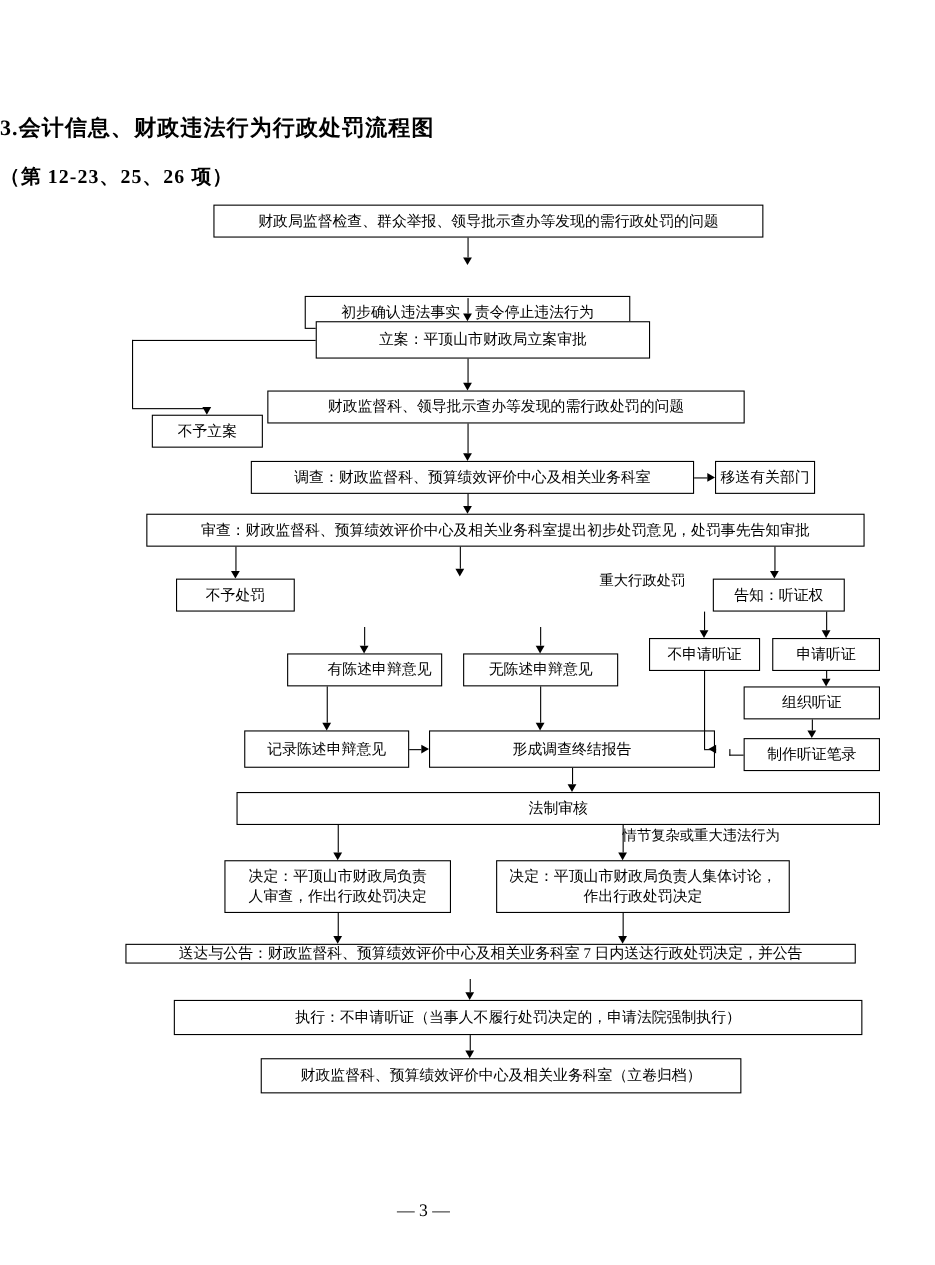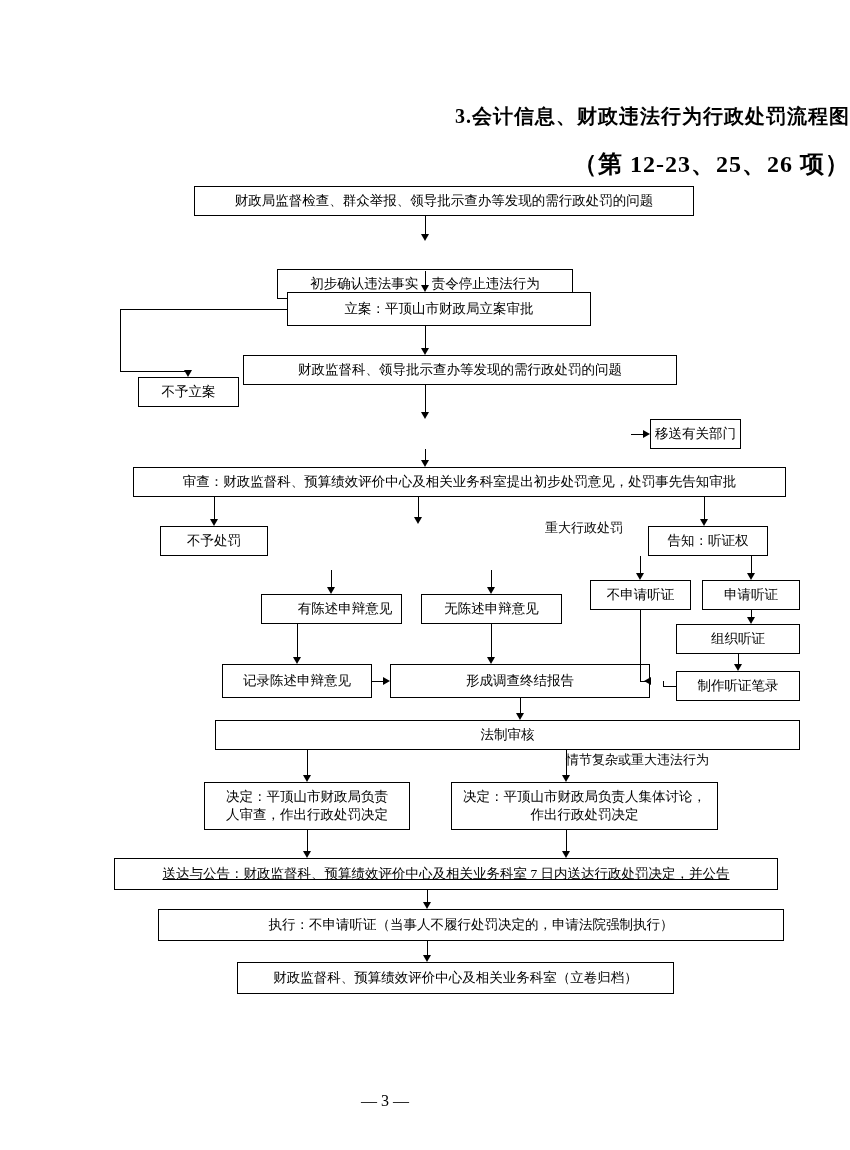--- a/index.html
+++ b/index.html
@@ -17,27 +17,27 @@
   }
   #page {
     position: relative;
     width: 850px;
     height: 1150px;
   }
   .title {
     position: absolute;
     left: 0;
     width: 850px;
-    text-align: right;
+    text-align: left;
     font-size: 20px;
     font-weight: bold;
     letter-spacing: 1px;
   }
   #title-main { top: 103px; }
-  #title-sub  { top: 148px; font-size: 24px; }
+  #title-sub  { top: 148px; font-size: 18px; }
 
   .node {
     position: absolute;
     box-sizing: border-box;
     border: 1px solid #000000;
     background: #ffffff;
     font-size: 13.5px;
     line-height: 1.35;
     display: flex;
     align-items: center;
@@ -100,20 +100,21 @@
   <div class="node" style="left:194px; top:186px; width:500px; height:30px;">财政局监督检查、群众举报、领导批示查办等发现的需行政处罚的问题</div>
 
   <div class="node" style="left:277px; top:241px; width:296px; height:30px;margin-top:28px;">初步确认违法事实，责令停止违法行为</div>
 
   <div class="node" style="left:287px; top:292px; width:304px; height:34px;">立案：平顶山市财政局立案审批</div>
 
   <div class="node" style="left:138px; top:377px; width:101px; height:30px;">不予立案</div>
 
   <div class="node" style="left:243px; top:355px; width:434px; height:30px;">财政监督科、领导批示查办等发现的需行政处罚的问题</div>
 
+  <div class="node" style="left:228px; top:419px; width:403px; height:30px;">调查：财政监督科、预算绩效评价中心及相关业务科室</div>
 
   <div class="node" style="left:650px; top:419px; width:91px; height:30px;">移送有关部门</div>
 
   <div class="node" style="left:133px; top:467px; width:653px; height:30px;">审查：财政监督科、预算绩效评价中心及相关业务科室提出初步处罚意见，处罚事先告知审批</div>
 
   <div class="node" style="left:160px; top:526px; width:108px; height:30px;">不予处罚</div>
 
 
   <div class="node" style="left:648px; top:526px; width:120px; height:30px;">告知：听证权</div>
 
@@ -134,21 +135,21 @@
   <div class="node" style="left:676px; top:671px; width:124px; height:30px;">制作听证笔录</div>
 
   <div class="node" style="left:215px; top:720px; width:585px; height:30px;">法制审核</div>
 
   <div class="node" style="left:204px; top:782px; width:206px; height:48px;">决定：平顶山市财政局负责
 人审查，作出行政处罚决定</div>
 
   <div class="node" style="left:451px; top:782px; width:267px; height:48px;">决定：平顶山市财政局负责人集体讨论，
 作出行政处罚决定</div>
 
-  <div class="node" style="left:114px; top:858px; width:664px; height:32px;text-decoration:underline;">送达与公告：财政监督科、预算绩效评价中心及相关业务科室 7 日内送达行政处罚决定，并公告</div>
+  <div class="node" style="left:114px; top:858px; width:664px; height:18px;">送达与公告：财政监督科、预算绩效评价中心及相关业务科室 7 日内送达行政处罚决定，并公告</div>
 
   <div class="node" style="left:158px; top:909px; width:626px; height:32px;">执行：不申请听证（当事人不履行处罚决定的，申请法院强制执行）</div>
 
   <div class="node" style="left:237px; top:962px; width:437px; height:32px;">财政监督科、预算绩效评价中心及相关业务科室（立卷归档）</div>
 
   <div class="lbl" style="left:545px; top:519px;">重大行政处罚</div>
   <div class="lbl" style="left:566px; top:751px;">情节复杂或重大违法行为</div>
 
   <div class="ln vl" style="left:425px; top:216px; height:18px;"></div>
   <div class="arrow-down" style="left:421px; top:234px;"></div>

